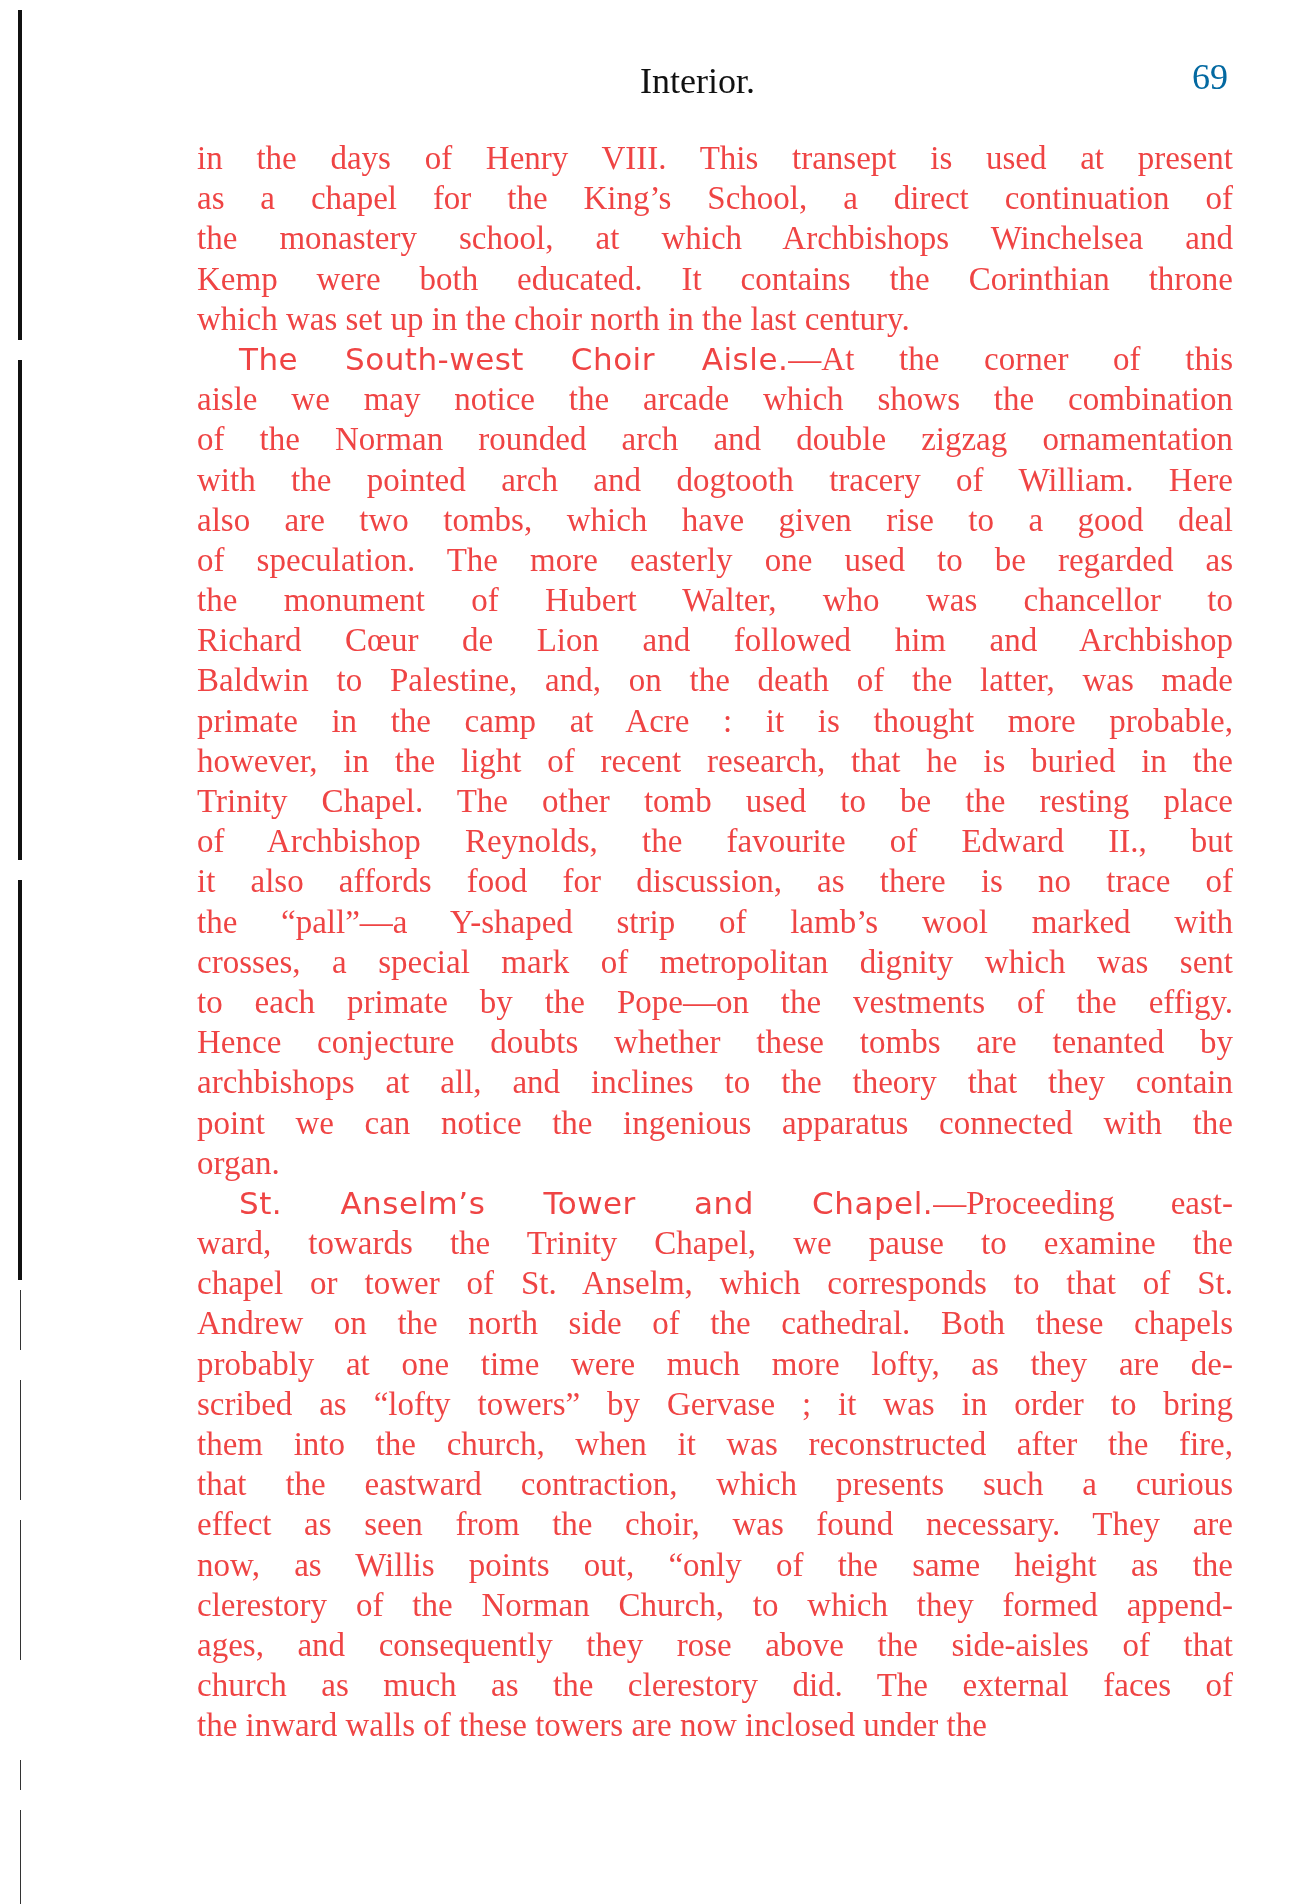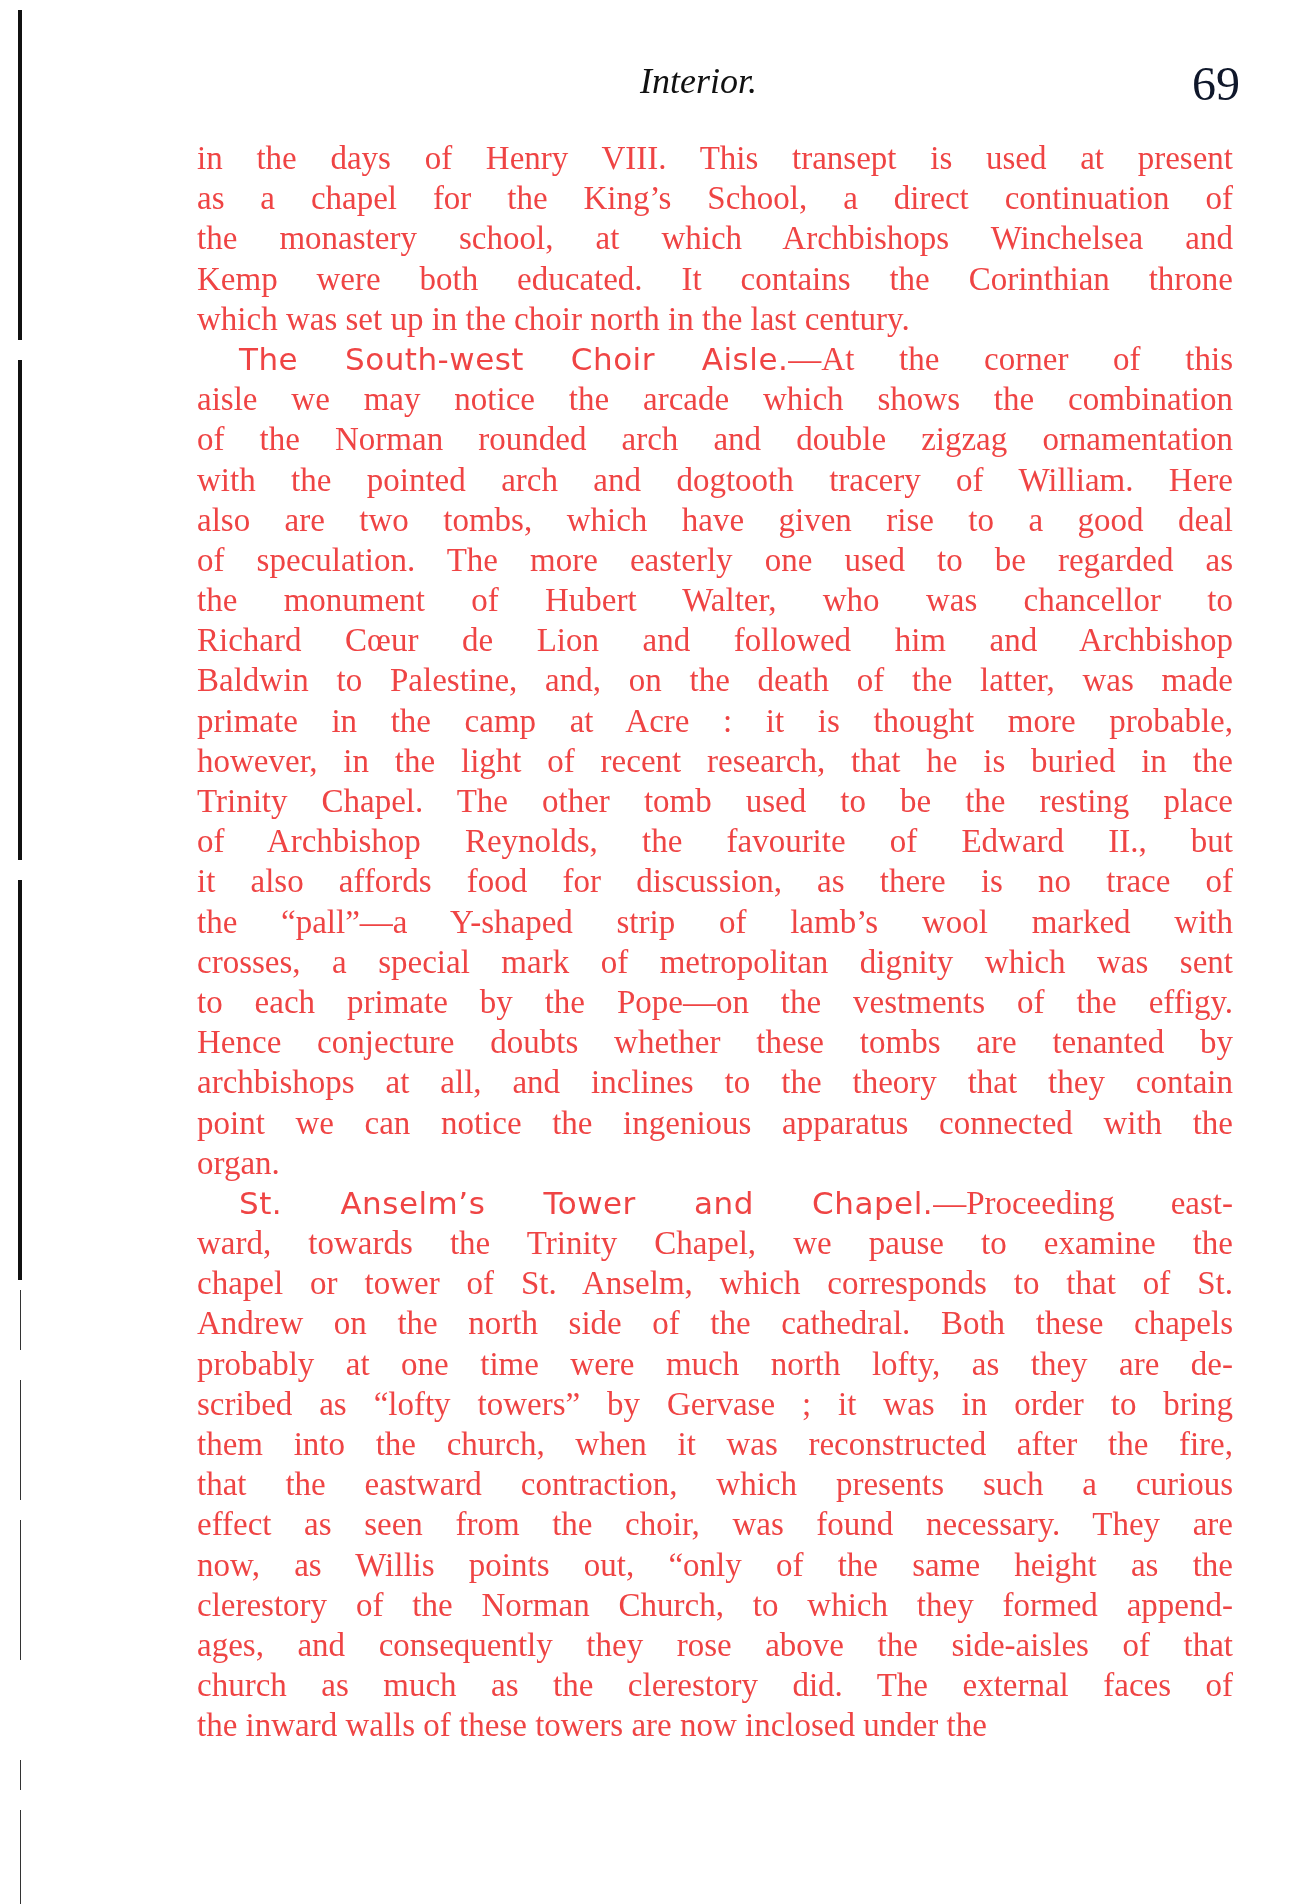--- a/index.html
+++ b/index.html
@@ -6,26 +6,26 @@
   body { width: 1312px; height: 1904px; position: relative; overflow: hidden; }
   .page { position: absolute; left: 0; top: 0; width: 1312px; height: 1904px; background: #ffffff; }
 
   
   .gutter-line { position: absolute; left: 18px; width: 4px; background: #111; }
   .gutter-thin { position: absolute; left: 20px; width: 1px; background: #333; }
 
   .running-head {
     position: absolute; top: 60px; left: 640px;
     font-family: "Liberation Serif", "DejaVu Serif", serif;
-    font-style: italic; font-size: 36px; color: #111;
+    font-size: 36px; color: #111;
   }
   .page-number {
     position: absolute; top: 56px; left: 1192px;
     font-family: "Liberation Serif", "DejaVu Serif", serif;
-    font-size: 48px; color: #0f172a;
+    font-size: 36px; color: #0369a1;
   }
 
   .body-text {
     position: absolute; left: 197px; top: 138px; width: 1036px;
     font-family: "Liberation Serif", "DejaVu Serif", serif;
     font-size: 33px; line-height: 40.2px; color: #ef4444;
   }
   .line {
     display: block; white-space: nowrap; text-align: justify; text-align-last: justify;
     height: 40.2px; overflow: visible;
@@ -83,21 +83,21 @@
         <span class="line">Hence conjecture doubts whether these tombs are tenanted by</span>
         <span class="line">archbishops at all, and inclines to the theory that they contain</span>
         <span class="line">point we can notice the ingenious apparatus connected with the</span>
         <span class="line last">organ.</span>
       </div>
       <div>
         <span class="line indent"><span class="heading-run">St. Anselm’s Tower and Chapel.</span><span>—Proceeding east-</span></span>
         <span class="line">ward, towards the Trinity Chapel, we pause to examine the</span>
         <span class="line">chapel or tower of St. Anselm, which corresponds to that of St.</span>
         <span class="line">Andrew on the north side of the cathedral.  Both these chapels</span>
-        <span class="line">probably at one time were much north lofty, as they are de-</span>
+        <span class="line">probably at one time were much more lofty, as they are de-</span>
         <span class="line">scribed as “lofty towers” by Gervase ; it was in order to bring</span>
         <span class="line">them into the church, when it was reconstructed after the fire,</span>
         <span class="line">that the eastward contraction, which presents such a curious</span>
         <span class="line">effect as seen from the choir, was found necessary.  They are</span>
         <span class="line">now, as Willis points out, “only of the same height as the</span>
         <span class="line">clerestory of the Norman Church, to which they formed append-</span>
         <span class="line">ages, and consequently they rose above the side-aisles of that</span>
         <span class="line">church as much as the clerestory did.  The external faces of</span>
         <span class="line last">the inward walls of these towers are now inclosed under the</span>
       </div>

